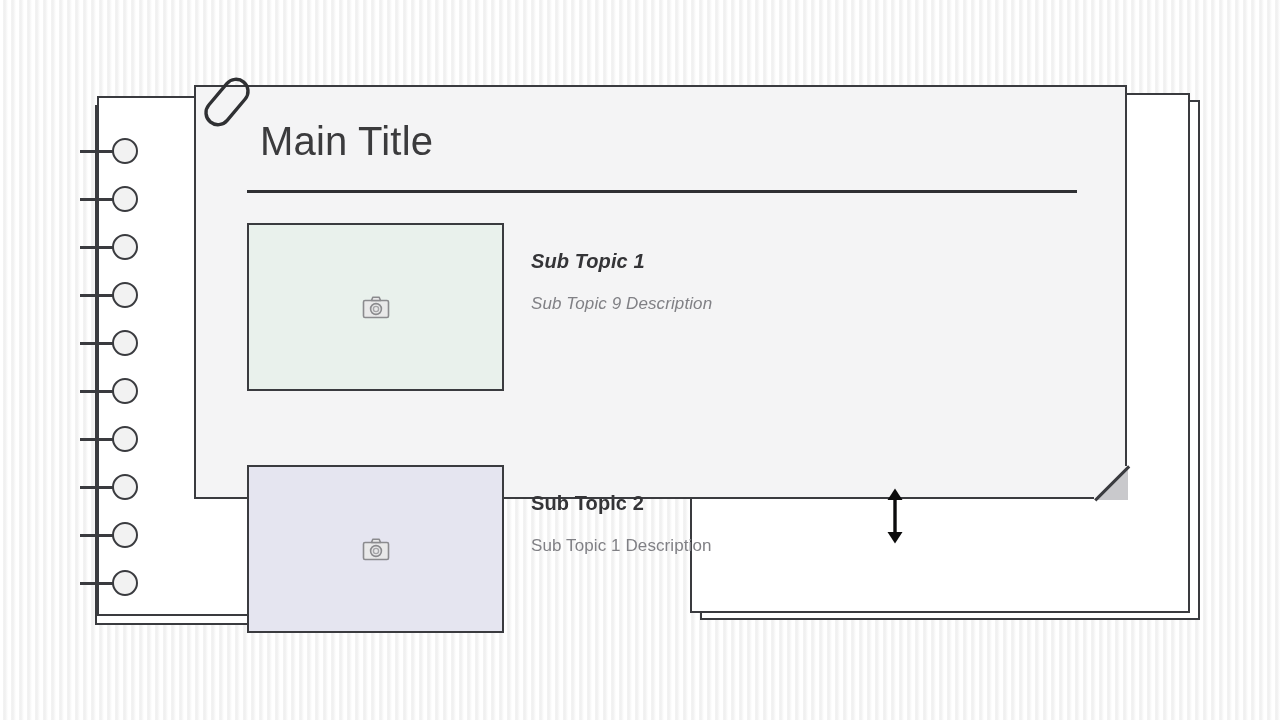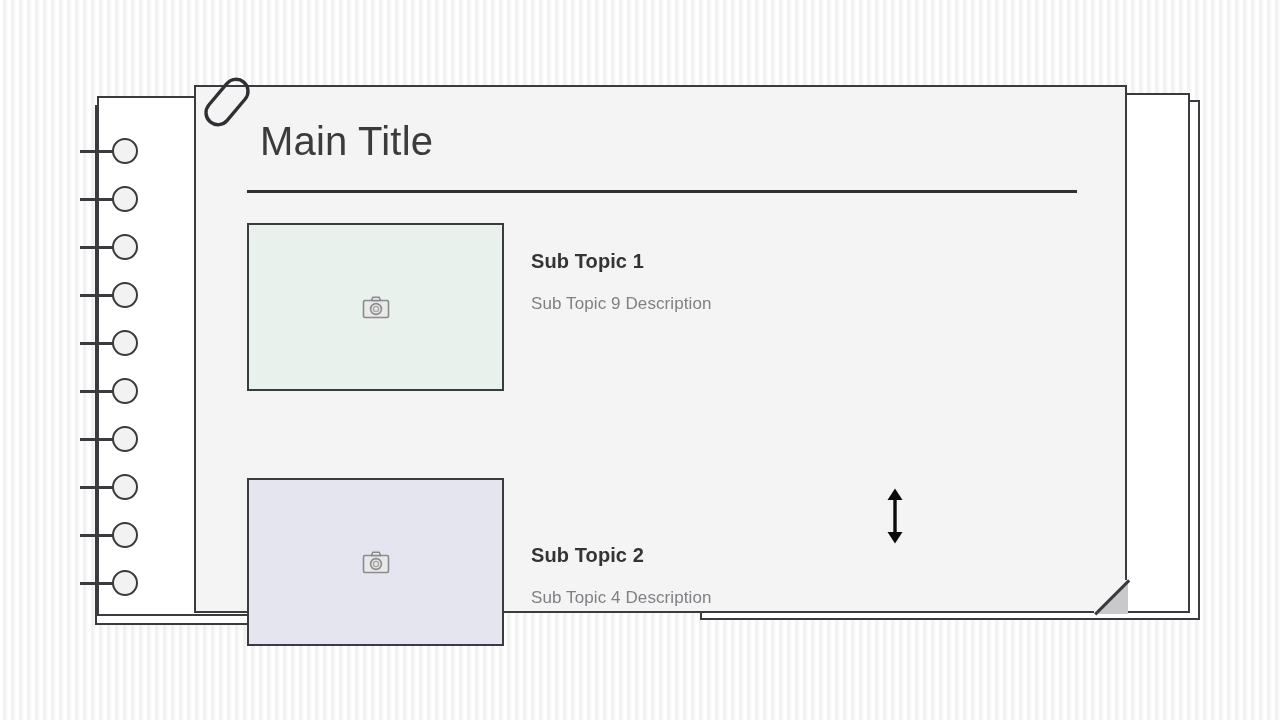--- a/index.html
+++ b/index.html
@@ -100,21 +100,21 @@
     height: 2.5px;
     background: #3a3b3f;
   }
 
   
   #slide-card {
     position: absolute;
     left: 194px;
     top: 85px;
     width: 933px;
-    height: 528px;
+    height: 414px;
     background: #f4f4f5;
     border: 2.5px solid #3a3b3f;
     box-sizing: border-box;
   }
   
   #fold-corner {
     position: absolute;
     right: -2.5px;
     bottom: -2.5px;
     width: 34px;
@@ -177,22 +177,22 @@
     height: 2.5px;
     background: #2f3033;
   }
 
   .topic-row {
     position: absolute;
     left: 51px;
     display: flex;
     align-items: flex-start;
   }
-  #topic-row-1 { top: 136px; }
-  #topic-row-2 { top: 391px; align-items: center; }
+  #topic-row-1 { top: 136px; font-style: italic; }
+  #topic-row-2 { top: 378px; }
 
   .thumb {
     position: relative;
     width: 257px;
     height: 168px;
     border: 2.5px solid #3a3b3f;
     box-sizing: border-box;
     display: flex;
     align-items: center;
     justify-content: center;
@@ -300,21 +300,21 @@
         <div class="thumb-shadow"></div>
         <svg width="28" height="24" viewBox="0 0 28 24">
           <rect x="1.5" y="5.5" width="25" height="17" rx="1.5" fill="#e9e9e9" stroke="#8b8b8e" stroke-width="1.6"></rect>
           <path d="M9.5 5.5 L10.8 2.2 L17.2 2.2 L18.5 5.5 Z" fill="#e9e9e9" stroke="#8b8b8e" stroke-width="1.6" stroke-linejoin="round"></path>
           <circle cx="14" cy="14" r="5.4" fill="none" stroke="#8b8b8e" stroke-width="1.6"></circle>
           <circle cx="14" cy="14" r="2.6" fill="none" stroke="#a5a5a8" stroke-width="1.4"></circle>
         </svg>
       </div>
       <div class="topic-text">
         <div class="topic-heading">Sub Topic 2</div>
-        <div class="topic-desc">Sub Topic 4 Description</div>
+        <div class="topic-desc">Sub Topic 1 Description</div>
       </div>
     </div>
 
     <svg id="resize-arrow" viewBox="0 0 30 58">
       <line x1="15" y1="9" x2="15" y2="49" stroke="#0b0b0c" stroke-width="3.4"></line>
       <path d="M15 1.5 L22.5 13 L7.5 13 Z" fill="#0b0b0c"></path>
       <path d="M15 56.5 L22.5 45 L7.5 45 Z" fill="#0b0b0c"></path>
     </svg>
 
     <div id="fold-corner"></div>

